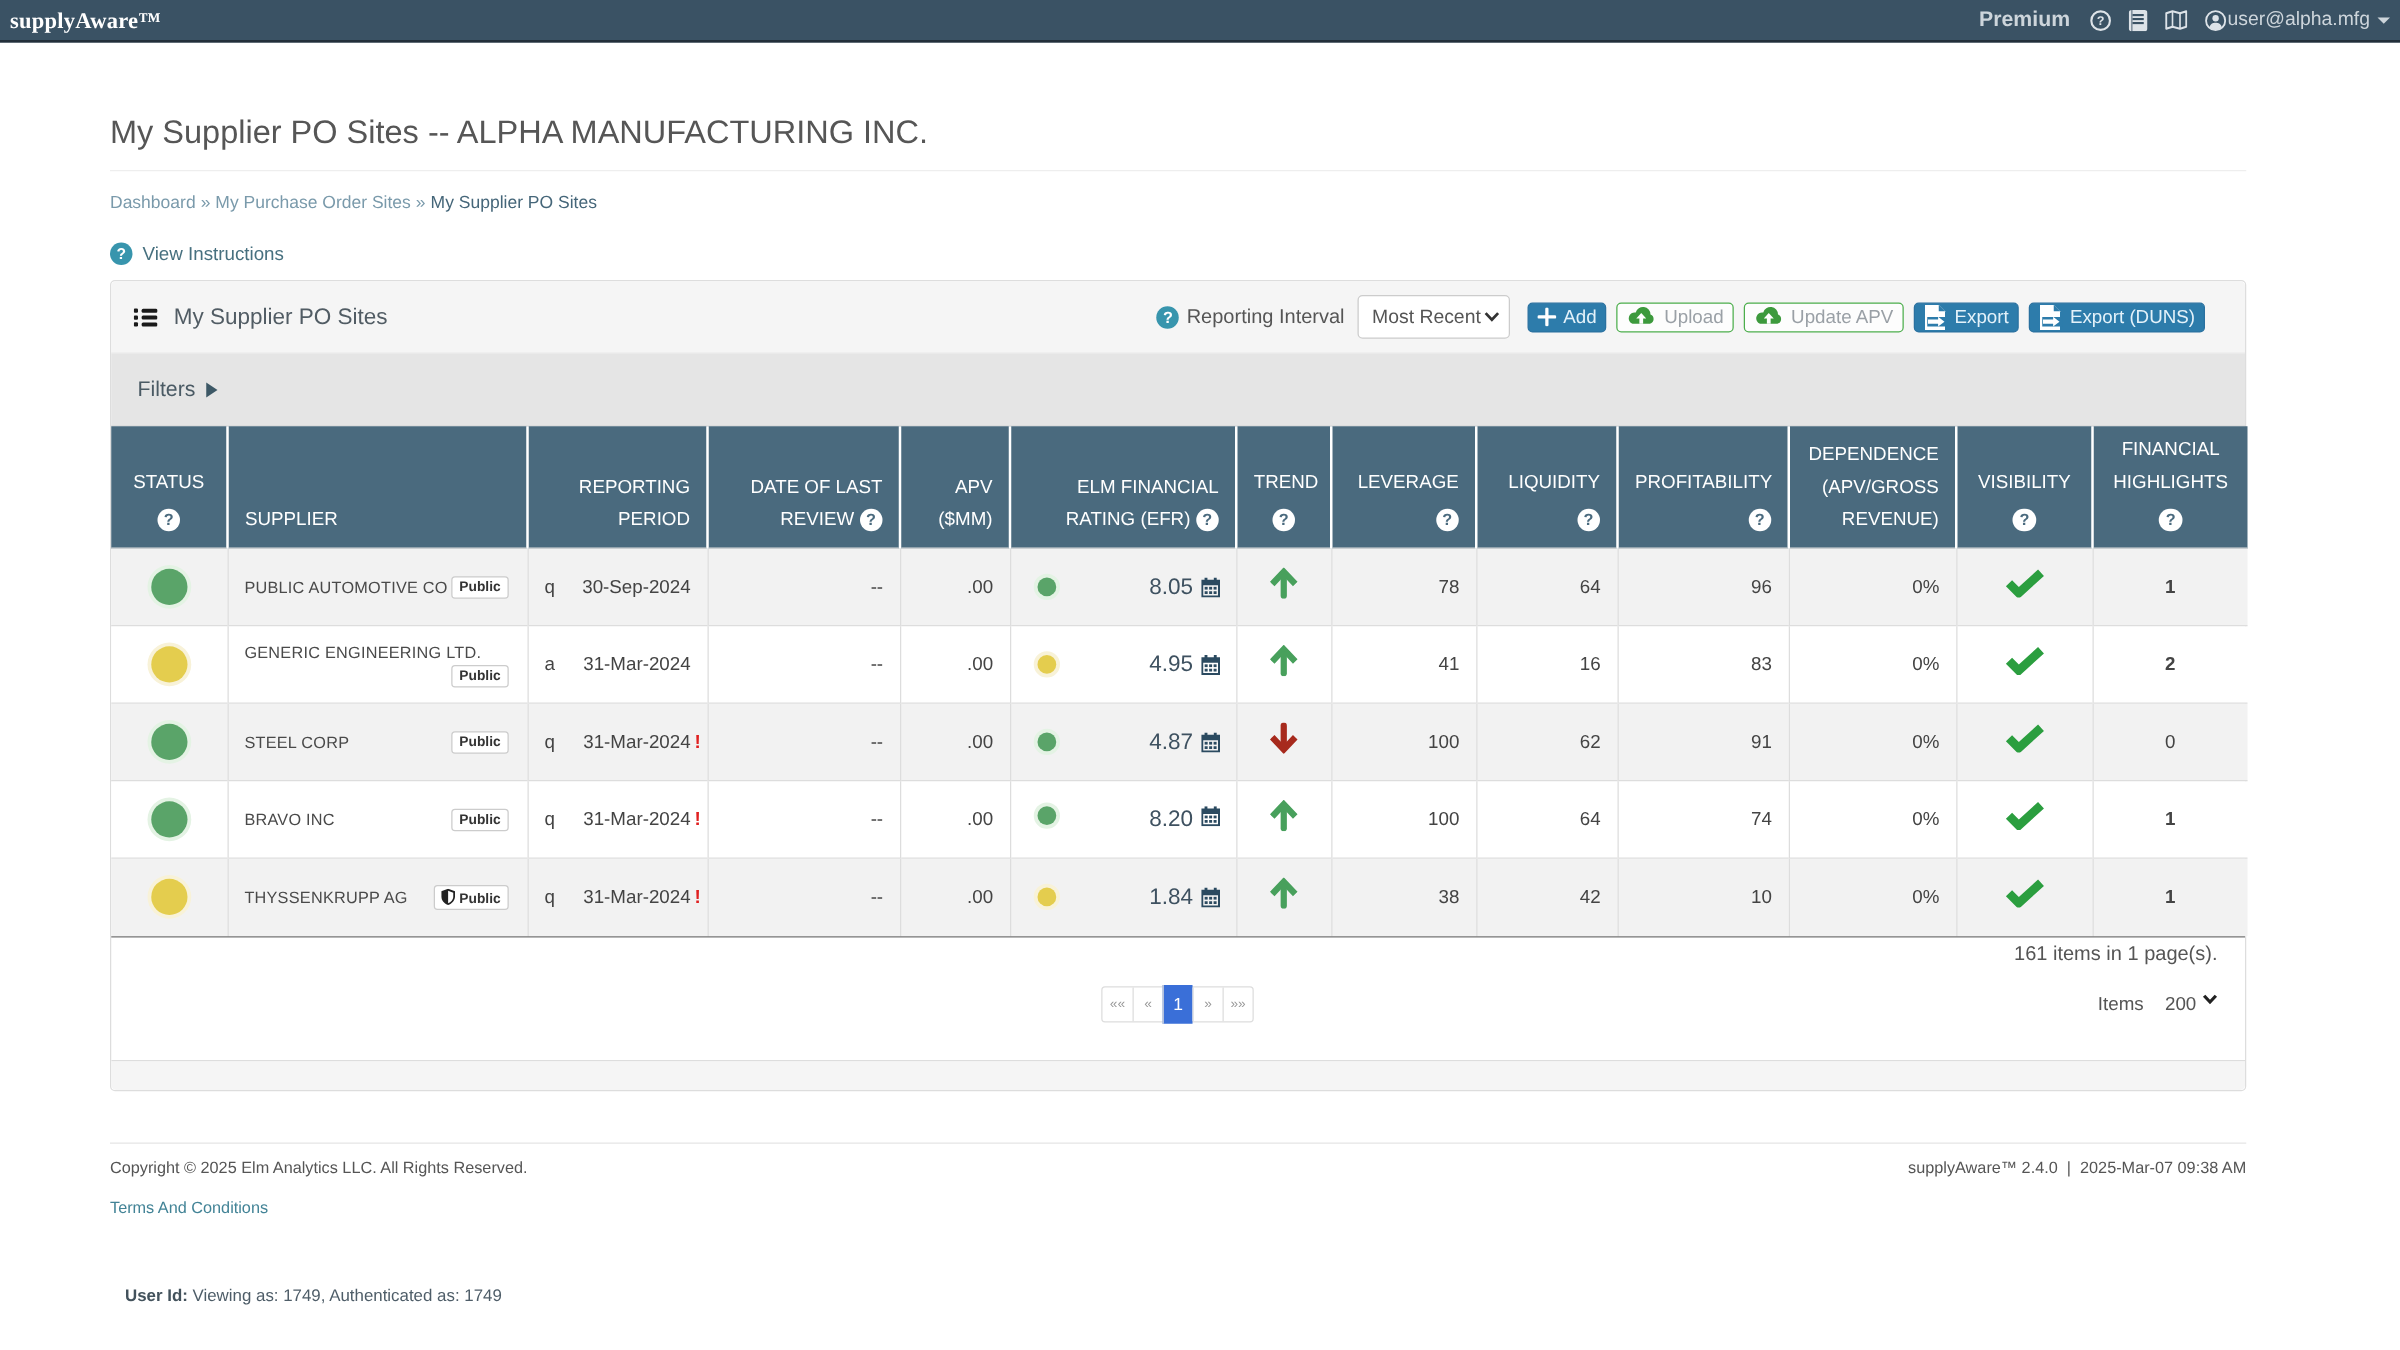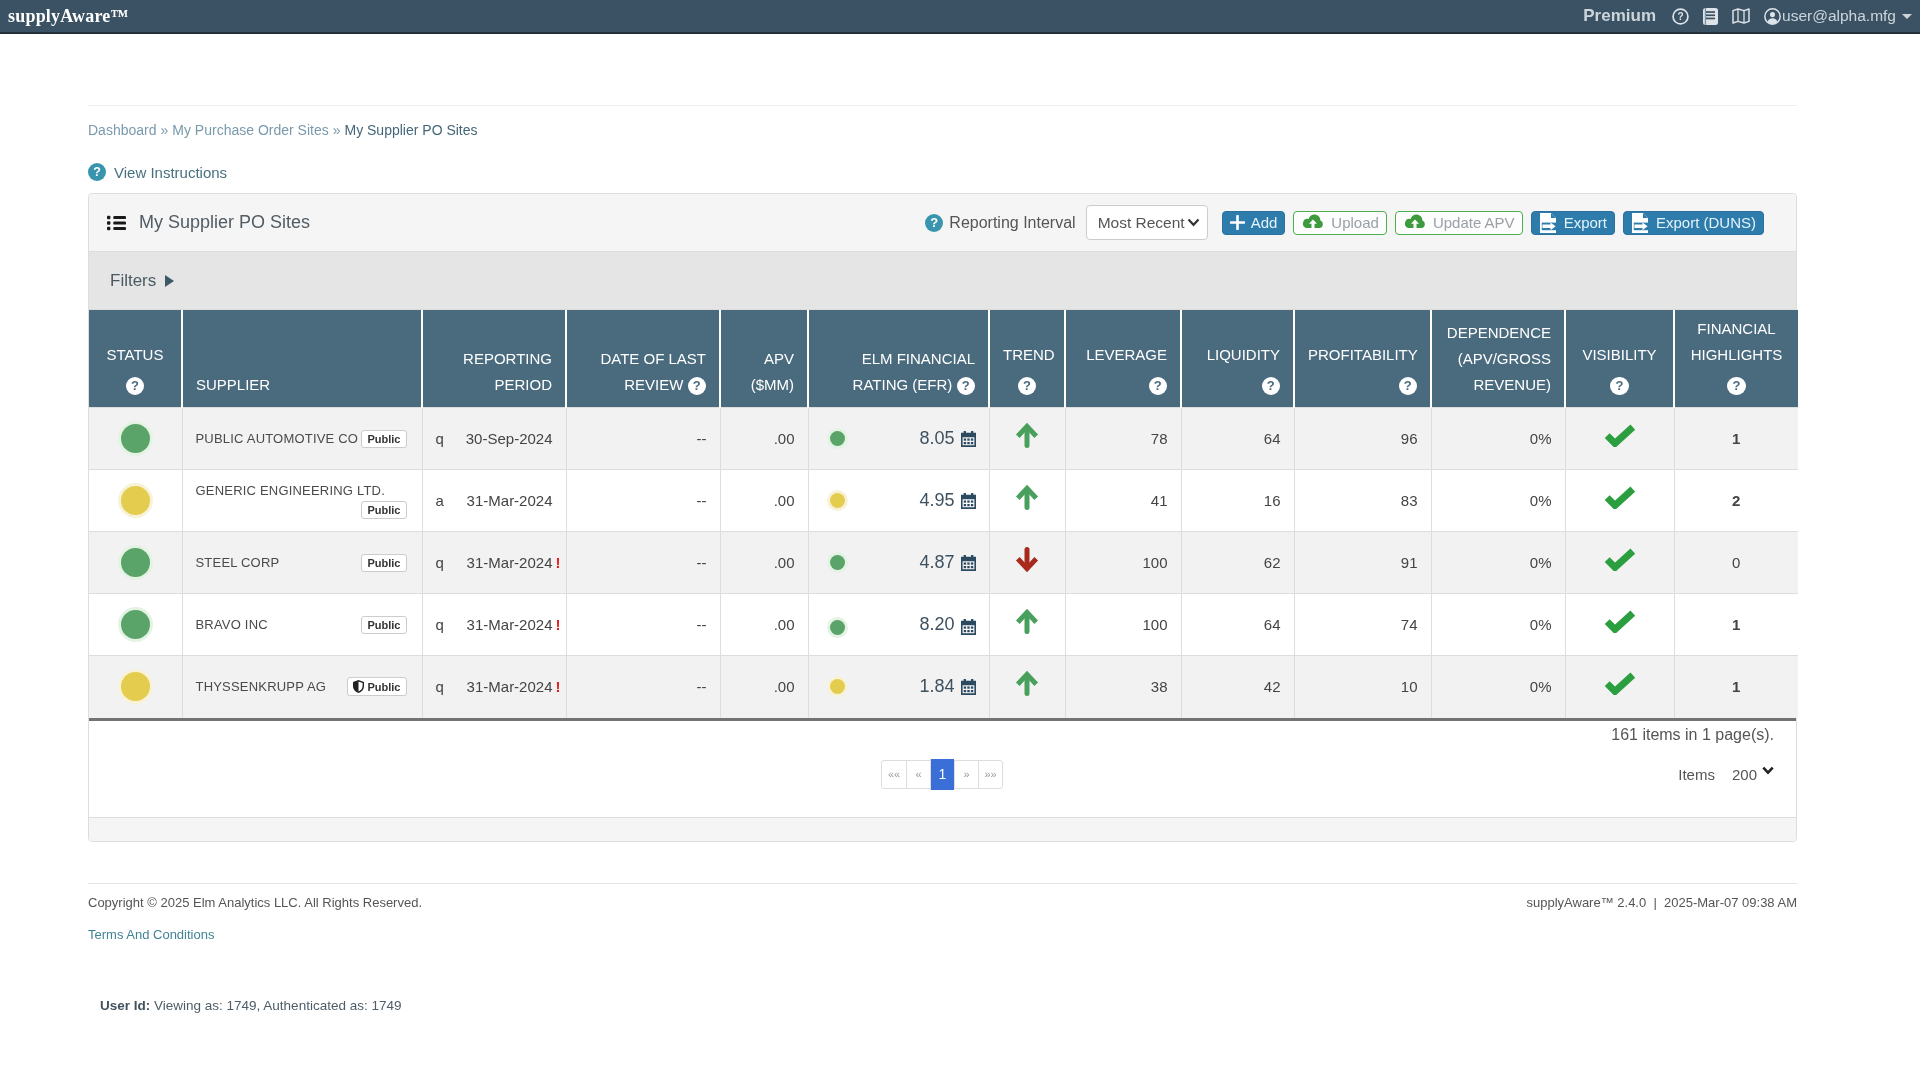--- a/index.html
+++ b/index.html
@@ -67,21 +67,21 @@
 .efr-dot { width:15px; height:15px; border-radius:50%; display:inline-block; }
 .bignum { font-size:19px; color:#444; }
 .efr-val { font-size:18px; color:#3e5160; }
 .exc { color:#e02020; font-weight:bold; position:absolute; left:100%; margin-left:3px; top:0; }
 .fin-b { font-size:16px; font-weight:bold; color:#33475a; text-align:center; }
 .fin-n { font-size:16px; color:#777; text-align:center; }
 .cal { margin-left:6px; display:flex; }
 .arr, .chk { display:inline-block; vertical-align:middle; position:relative; top:-3px; }
 
 
-.paging-block { position:relative; height:99px; border-top:3px solid #737373; }
+.paging-block { position:relative; height:99px; border-top:1px solid #737373; }
 .items-count { position:absolute; top:5px; right:22px; font-size:16px; color:#555; }
 .pager { position:absolute; top:39px; left:792px; display:flex; border:1px solid #ddd; border-radius:3px; background:#fff; }
 .pager .pg { width:24px; height:27px; display:flex; align-items:center; justify-content:center; font-size:11px; color:#999; border-left:1px solid #ddd; }
 .pager .pg:first-child { border-left:none; }
 .pager .pg.active { background:#3a6fd8; color:#fff; font-size:14px; width:24px; height:31px; margin:-2px 0; }
 .items-sel { position:absolute; top:45px; right:22px; font-size:15px; color:#555; display:flex; align-items:flex-start; }
 
 .panel-footer { background:#f5f5f5; border-top:1px solid #ddd; height:24px; border-radius:0 0 4px 4px; }
 
 
@@ -124,20 +124,21 @@
             <circle cx="8" cy="8" r="7.2" fill="none" stroke="#dde3e8" stroke-width="1.4"></circle>
             <circle cx="8" cy="6.2" r="2.4" fill="#dde3e8"></circle>
             <path d="M3.3 13.2 C3.9 10.6 5.8 9.6 8 9.6 C10.2 9.6 12.1 10.6 12.7 13.2 C11.4 14.4 9.8 15.1 8 15.1 C6.2 15.1 4.6 14.4 3.3 13.2 Z" fill="#dde3e8"></path>
           </svg>
         </span>user@alpha.mfg<span class="caret-down"></span></span>
   </div>
 </div>
 
 <div class="container">
   <div style="height:56px"></div>
+  <h2 class="pagetitle">My Supplier PO Sites -- ALPHA MANUFACTURING INC.</h2>
   <hr class="toprule">
   <div class="breadcrumb"><a>Dashboard</a><span class="sep">»</span><a>My Purchase Order Sites</a><span class="sep">»</span><span class="active">My Supplier PO Sites</span></div>
   <div class="viewinstr"><span class="qc">?</span>View Instructions</div>
 
   <div class="panel">
     <div class="panel-heading">
       <div class="ph-title"><span style="margin-right:13px; display:flex;">
             <svg width="19" height="16" viewBox="0 0 19 16">
               <g fill="#1a1a1a">
                 <rect x="0" y="0.8" width="3.4" height="3.4" rx="1"></rect>
@@ -387,21 +388,21 @@
             </td>
           <td>
               <div style="display:flex; justify-content:space-between;">
                 <span>q</span>
                 <span style="position:relative;">31-Mar-2024<span class="exc">!</span></span>
               </div>
             </td>
           <td class="t-r">--</td>
           <td class="t-r">.00</td>
           <td>
-              <div style="display:flex; align-items:flex-end;">
+              <div style="display:flex; align-items:flex-start;">
                 <span class="efr-dot dot-green" style="margin-left:8px;"></span>
                 <span style="margin-left:auto;" class="efr-val">8.20</span>
                 <span class="cal">
                   <svg width="15" height="16" viewBox="0 0 17 18">
                     <path fill="#2b4a60" d="M3 0h2.6v2h5.8V0H14v2h3v16H0V2h3V0zM1.8 7v9.2h13.4V7H1.8z"></path>
                     <g fill="#2b4a60">
                       <rect x="3.1" y="8.4" width="2.7" height="2.5"></rect>
                       <rect x="7.15" y="8.4" width="2.7" height="2.5"></rect>
                       <rect x="11.2" y="8.4" width="2.7" height="2.5"></rect>
                       <rect x="3.1" y="12.4" width="2.7" height="2.5"></rect>

